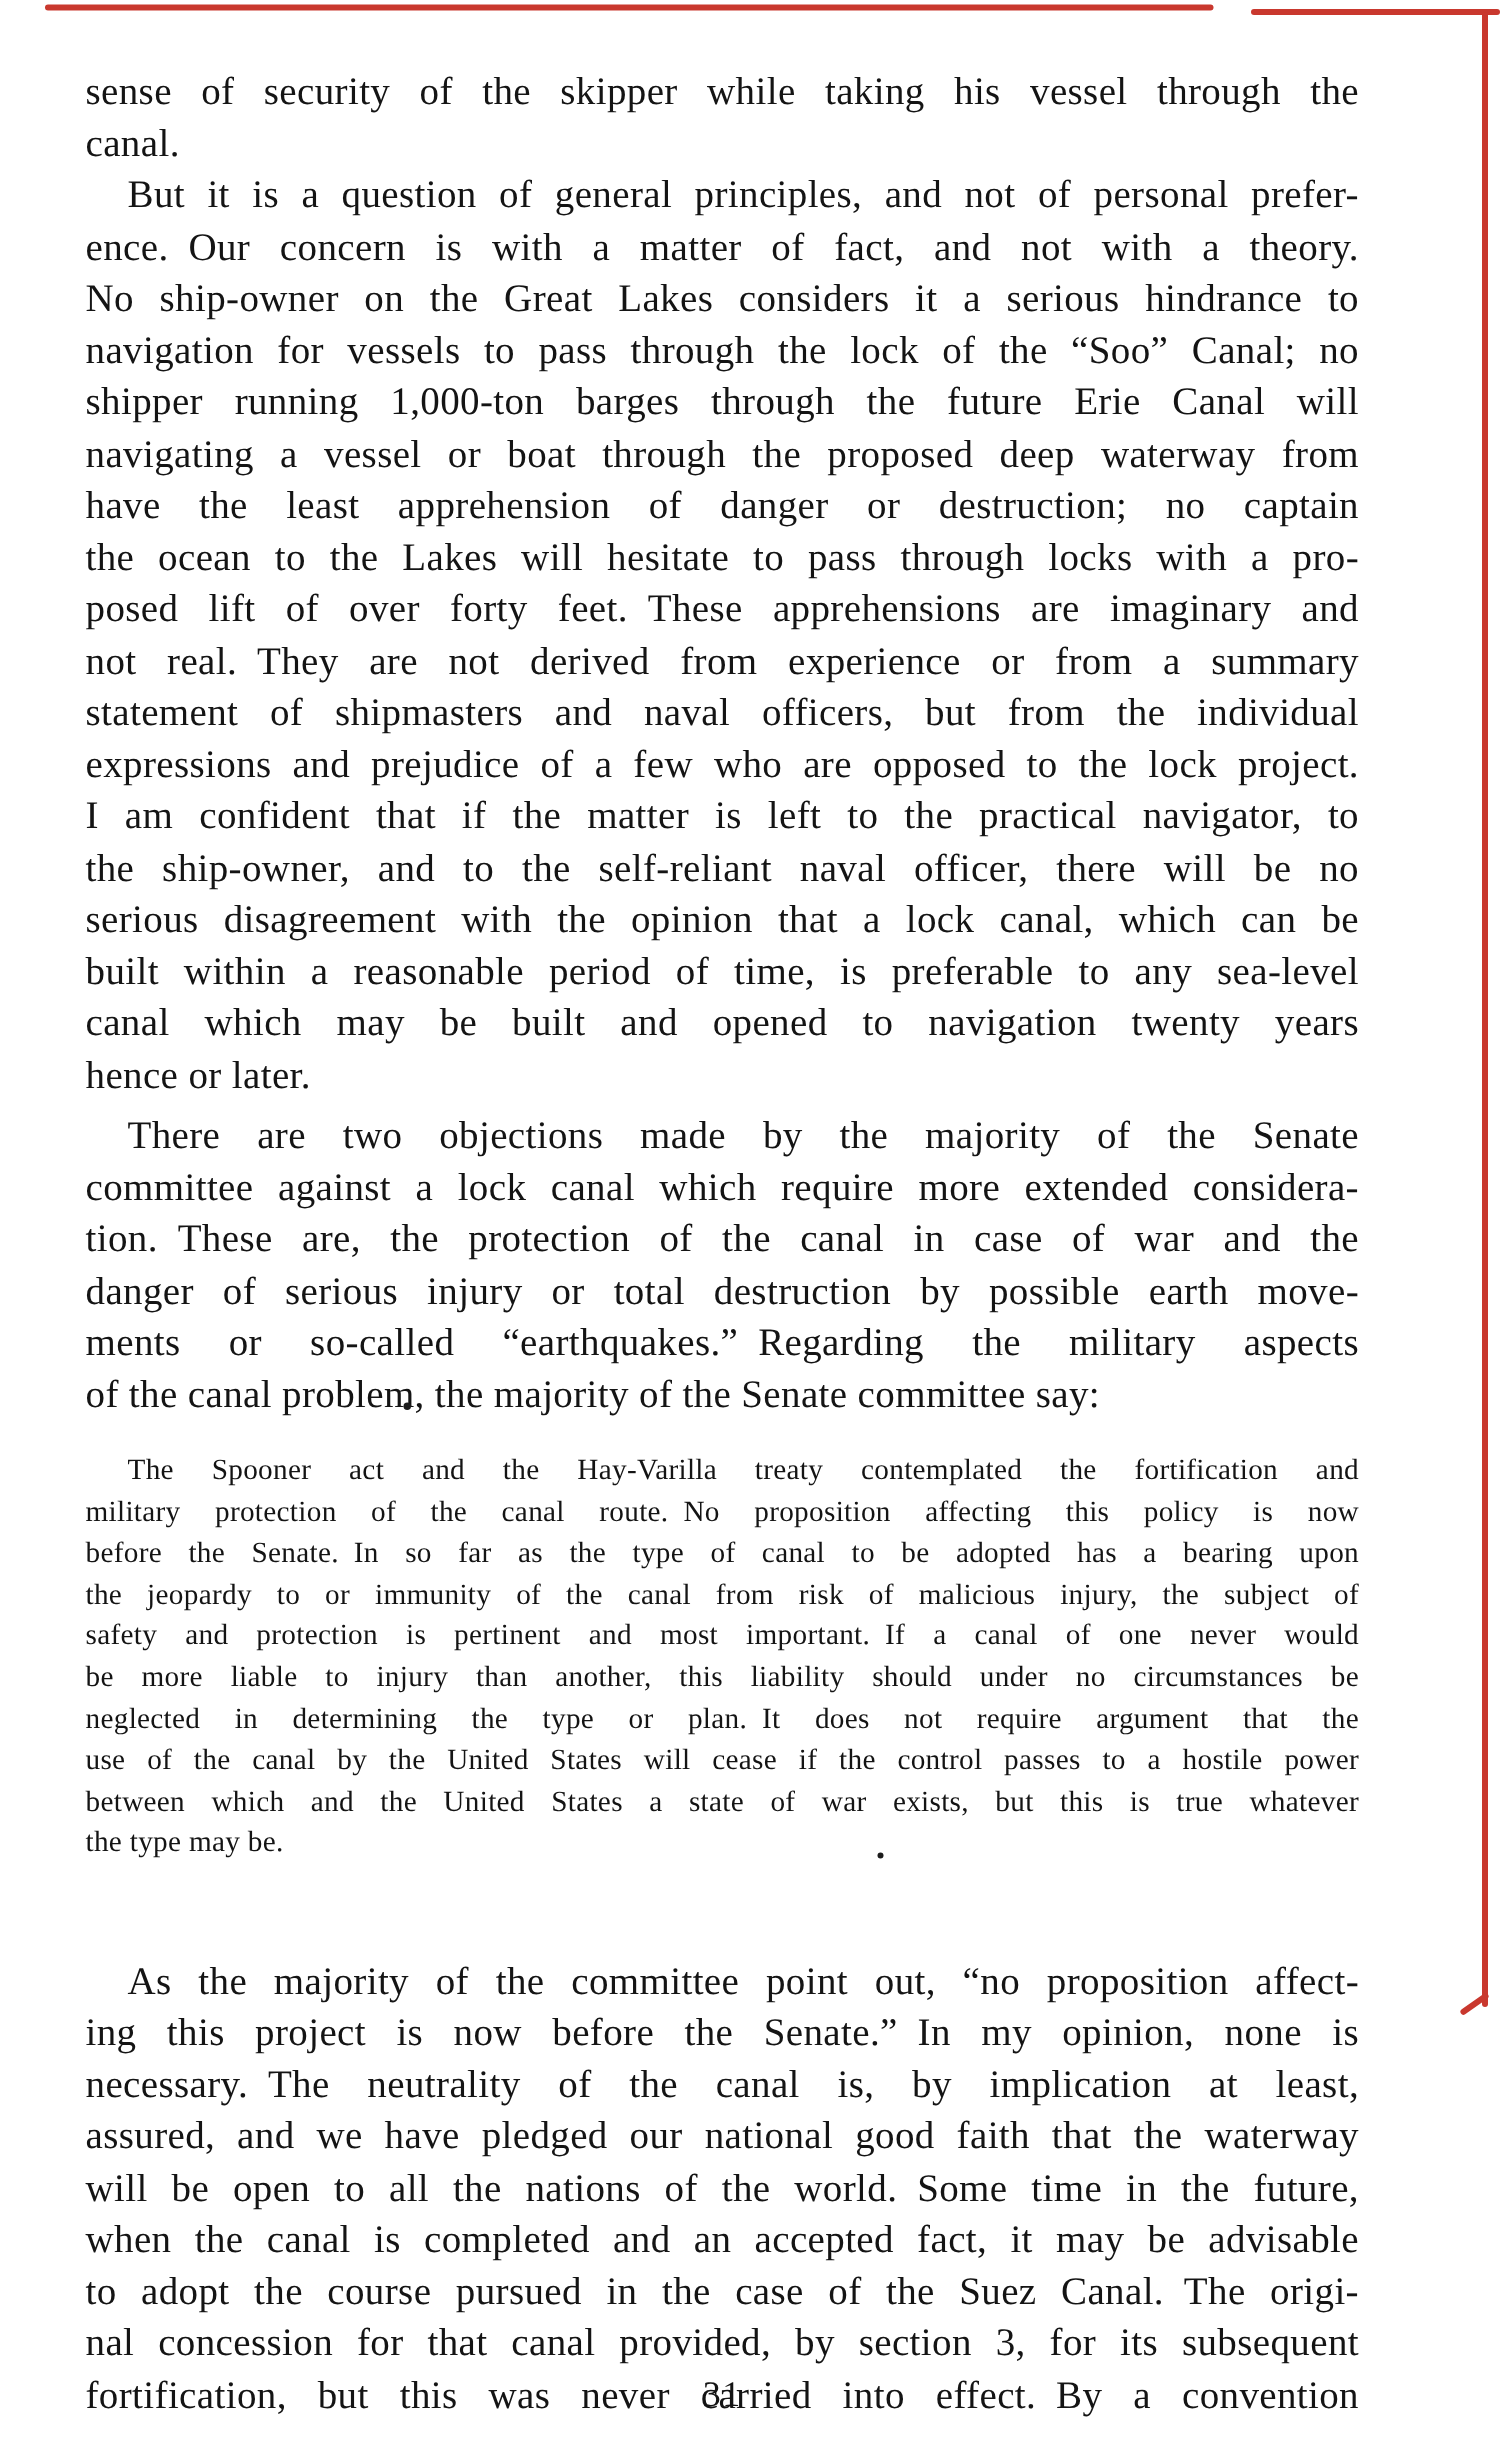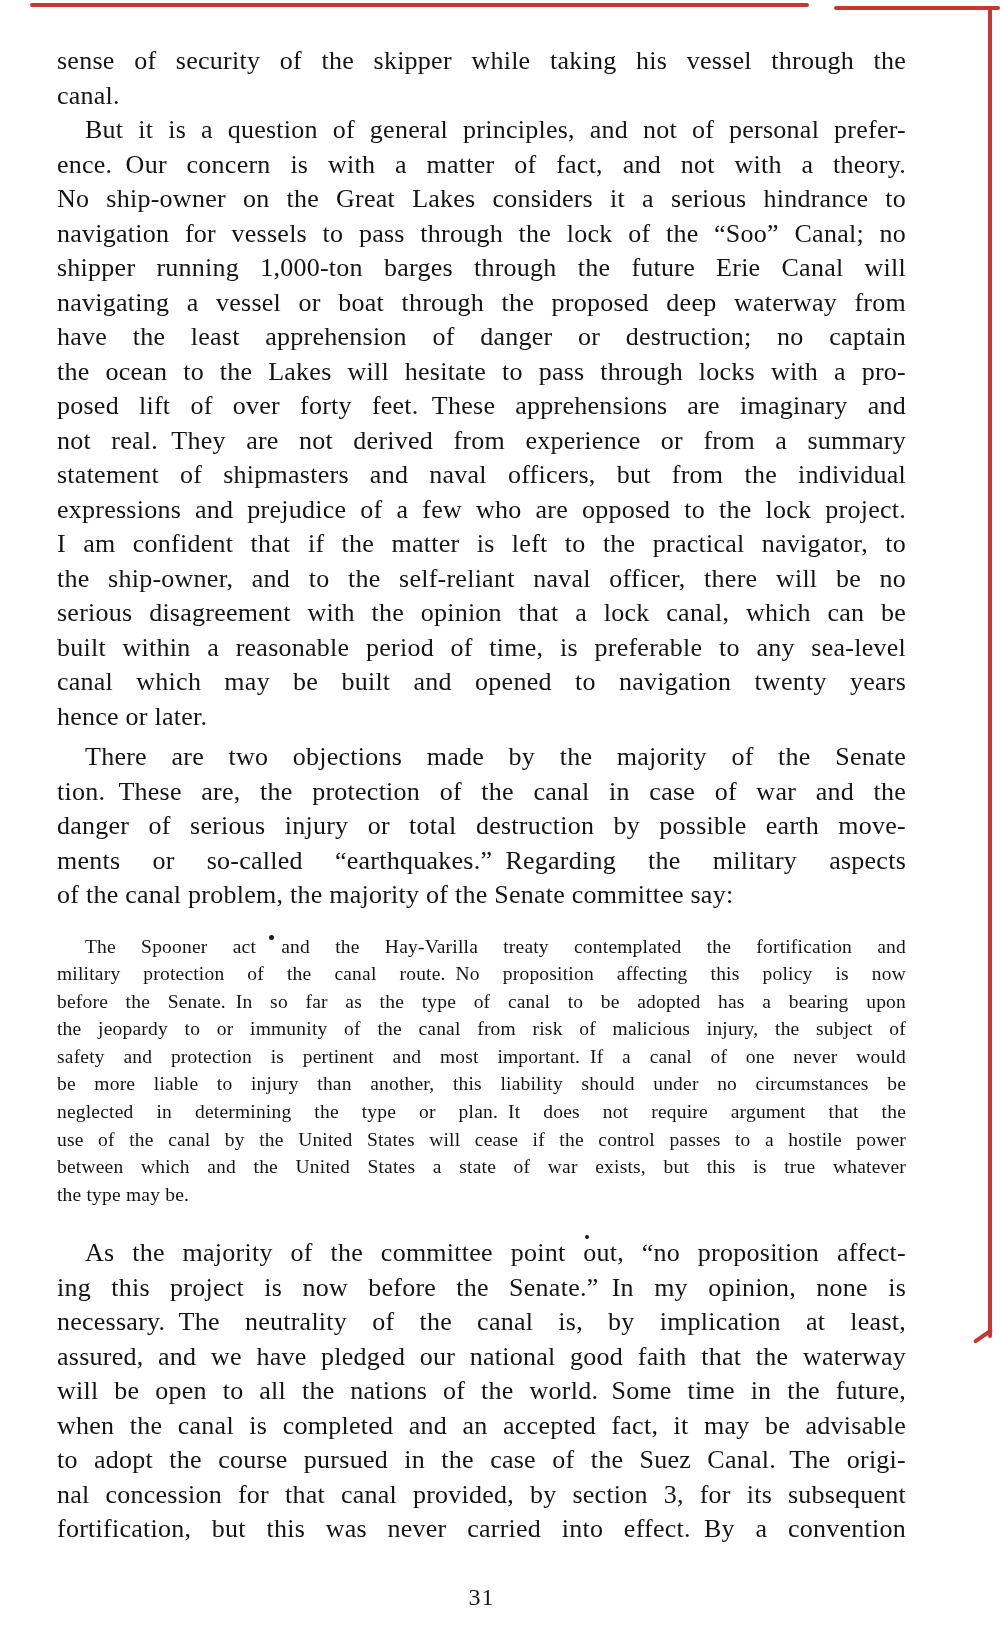--- a/index.html
+++ b/index.html
@@ -18,21 +18,21 @@
     top: 44px;
     width: 849px;
   }
   .para { margin: 0; }
   .para.body { font-size: 26px; letter-spacing: 0.25px; }
   .para.body .line { line-height: 34.5px; height: 34.5px; }
   .para.quote { font-size: 19.5px; letter-spacing: 0.2px; }
   .para.quote .line { line-height: 27.6px; height: 27.6px; }
   .para.m-top-6 { margin-top: 6px; }
   .para.m-top-20 { margin-top: 20px; }
-  .para.m-bottom-40 { margin-bottom: 28px; }
+  .para.m-bottom-40 { margin-bottom: 61px; }
   .line {
     text-align: justify;
     text-align-last: justify;
     white-space: nowrap;
     overflow: visible;
   }
   .line.ragged { text-align-last: left; white-space: normal; }
   .line.first-indent { text-indent: 28px; }
   .footer {
     position: absolute;
@@ -70,20 +70,21 @@
         <div class="line">expressions and prejudice of a few who are opposed to the lock project.</div>
         <div class="line">I am confident that if the matter is left to the practical navigator, to</div>
         <div class="line">the ship-owner, and to the self-reliant naval officer, there will be no</div>
         <div class="line">serious disagreement with the opinion that a lock canal, which can be</div>
         <div class="line">built within a reasonable period of time, is preferable to any sea-level</div>
         <div class="line">canal which may be built and opened to navigation twenty years</div>
         <div class="line ragged">hence or later.</div>
       </div>
       <div class="para body m-top-6">
         <div class="line first-indent">There are two objections made by the majority of the Senate</div>
+        <div class="line">committee against a lock canal which require more extended considera-</div>
         <div class="line">tion. These are, the protection of the canal in case of war and the</div>
         <div class="line">danger of serious injury or total destruction by possible earth move-</div>
         <div class="line">ments or so-called “earthquakes.” Regarding the military aspects</div>
         <div class="line ragged">of the canal problem, the majority of the Senate committee say:</div>
       </div>
       <div class="para quote m-top-20 m-bottom-40">
         <div class="line first-indent">The Spooner act and the Hay-Varilla treaty contemplated the fortification and</div>
         <div class="line">military protection of the canal route. No proposition affecting this policy is now</div>
         <div class="line">before the Senate. In so far as the type of canal to be adopted has a bearing upon</div>
         <div class="line">the jeopardy to or immunity of the canal from risk of malicious injury, the subject of</div>

